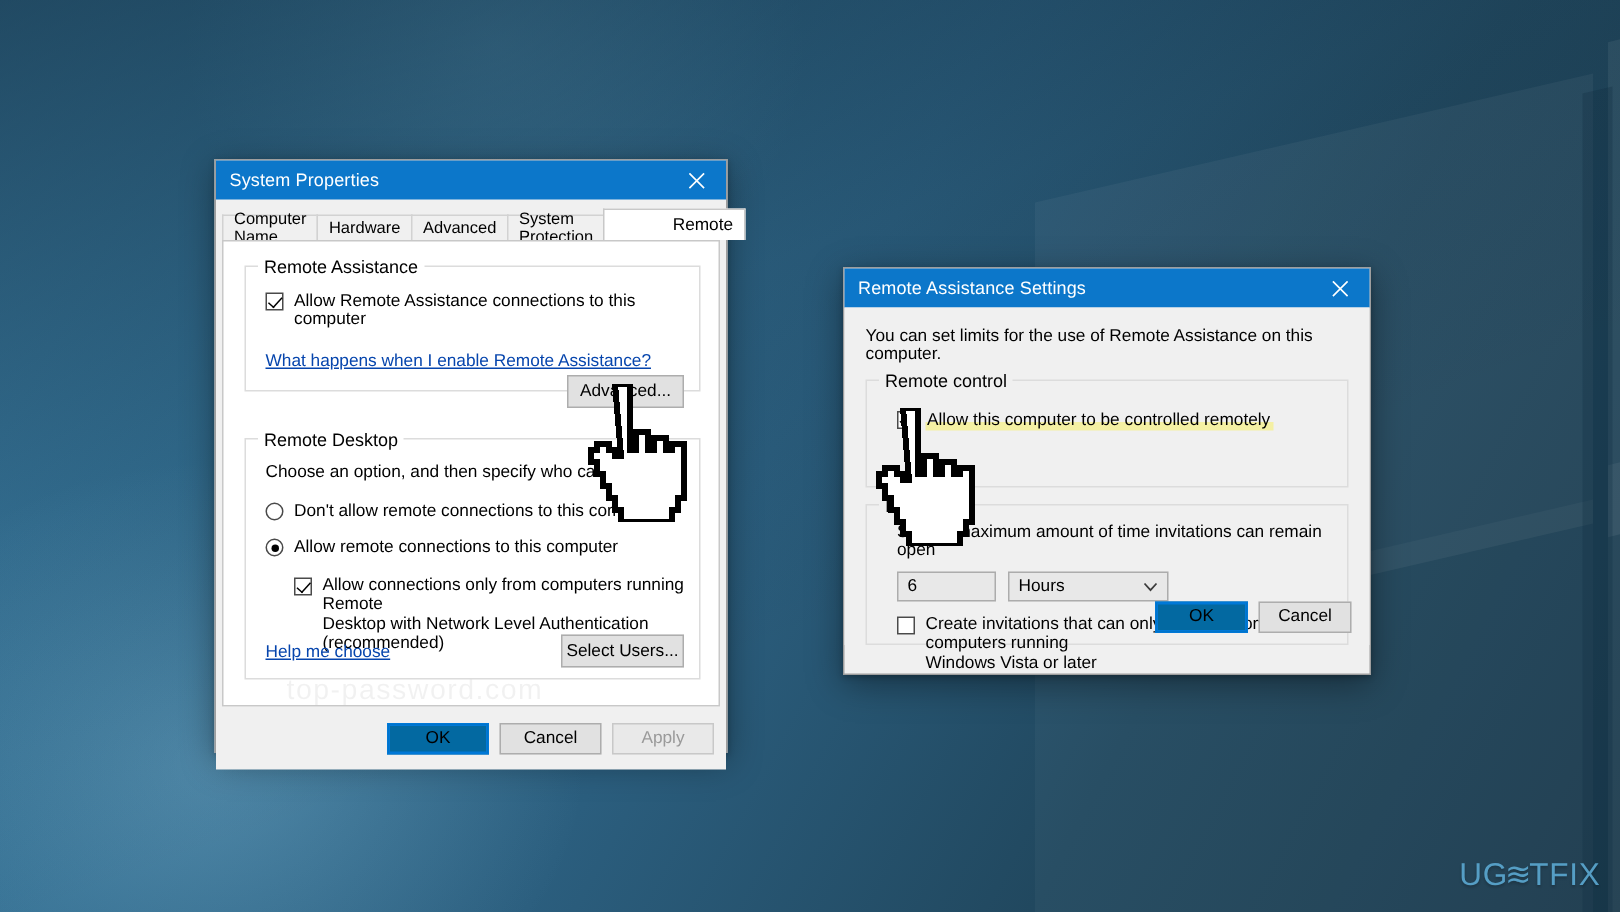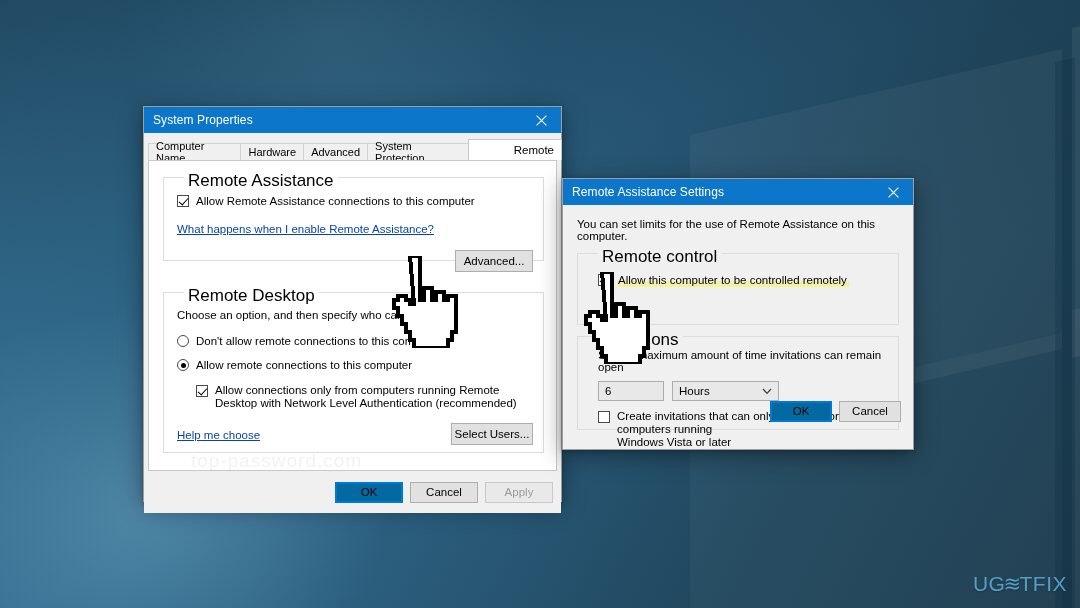--- a/index.html
+++ b/index.html
@@ -102,24 +102,24 @@
   .dlg-body { background: #f0f0f0; }
 
   
   .groupbox {
     position: relative;
     border: 1px solid #dcdcdc;
     background: transparent;
     margin: 0;
   }
   .groupbox > .gb-legend {
-    position: absolute; top: -7px; left: 20px;
+    position: absolute; top: -7px; left: 8px;
     background: #ffffff;
     padding: 0 4px;
-    font-size: 17px;
+    font-size: 12px;
     color: #000;
   }
   .gb-legend.on-grey { background: #f0f0f0; }
 
   
   .btn {
     background: #e1e1e1;
     border: 1px solid #adadad;
     font-family: "Liberation Sans", sans-serif;
     font-size: 11.5px;
@@ -180,21 +180,21 @@
 
   .row { display: flex; align-items: flex-start; }
 
   
   .hand-cursor { position: absolute; pointer-events: none; }
   .hand-cursor svg { display: block; }
 
   
   #system-properties {
     left: 143px; top: 106px;
-    width: 419px; height: 396px;
+    width: 342px; height: 396px;
   }
   #sp-tabs {
     display: flex;
     align-items: flex-end;
     height: 21px;
     padding-left: 4px;
     background: #f0f0f0;
     margin-top: 6px;
   }
   .tab {

